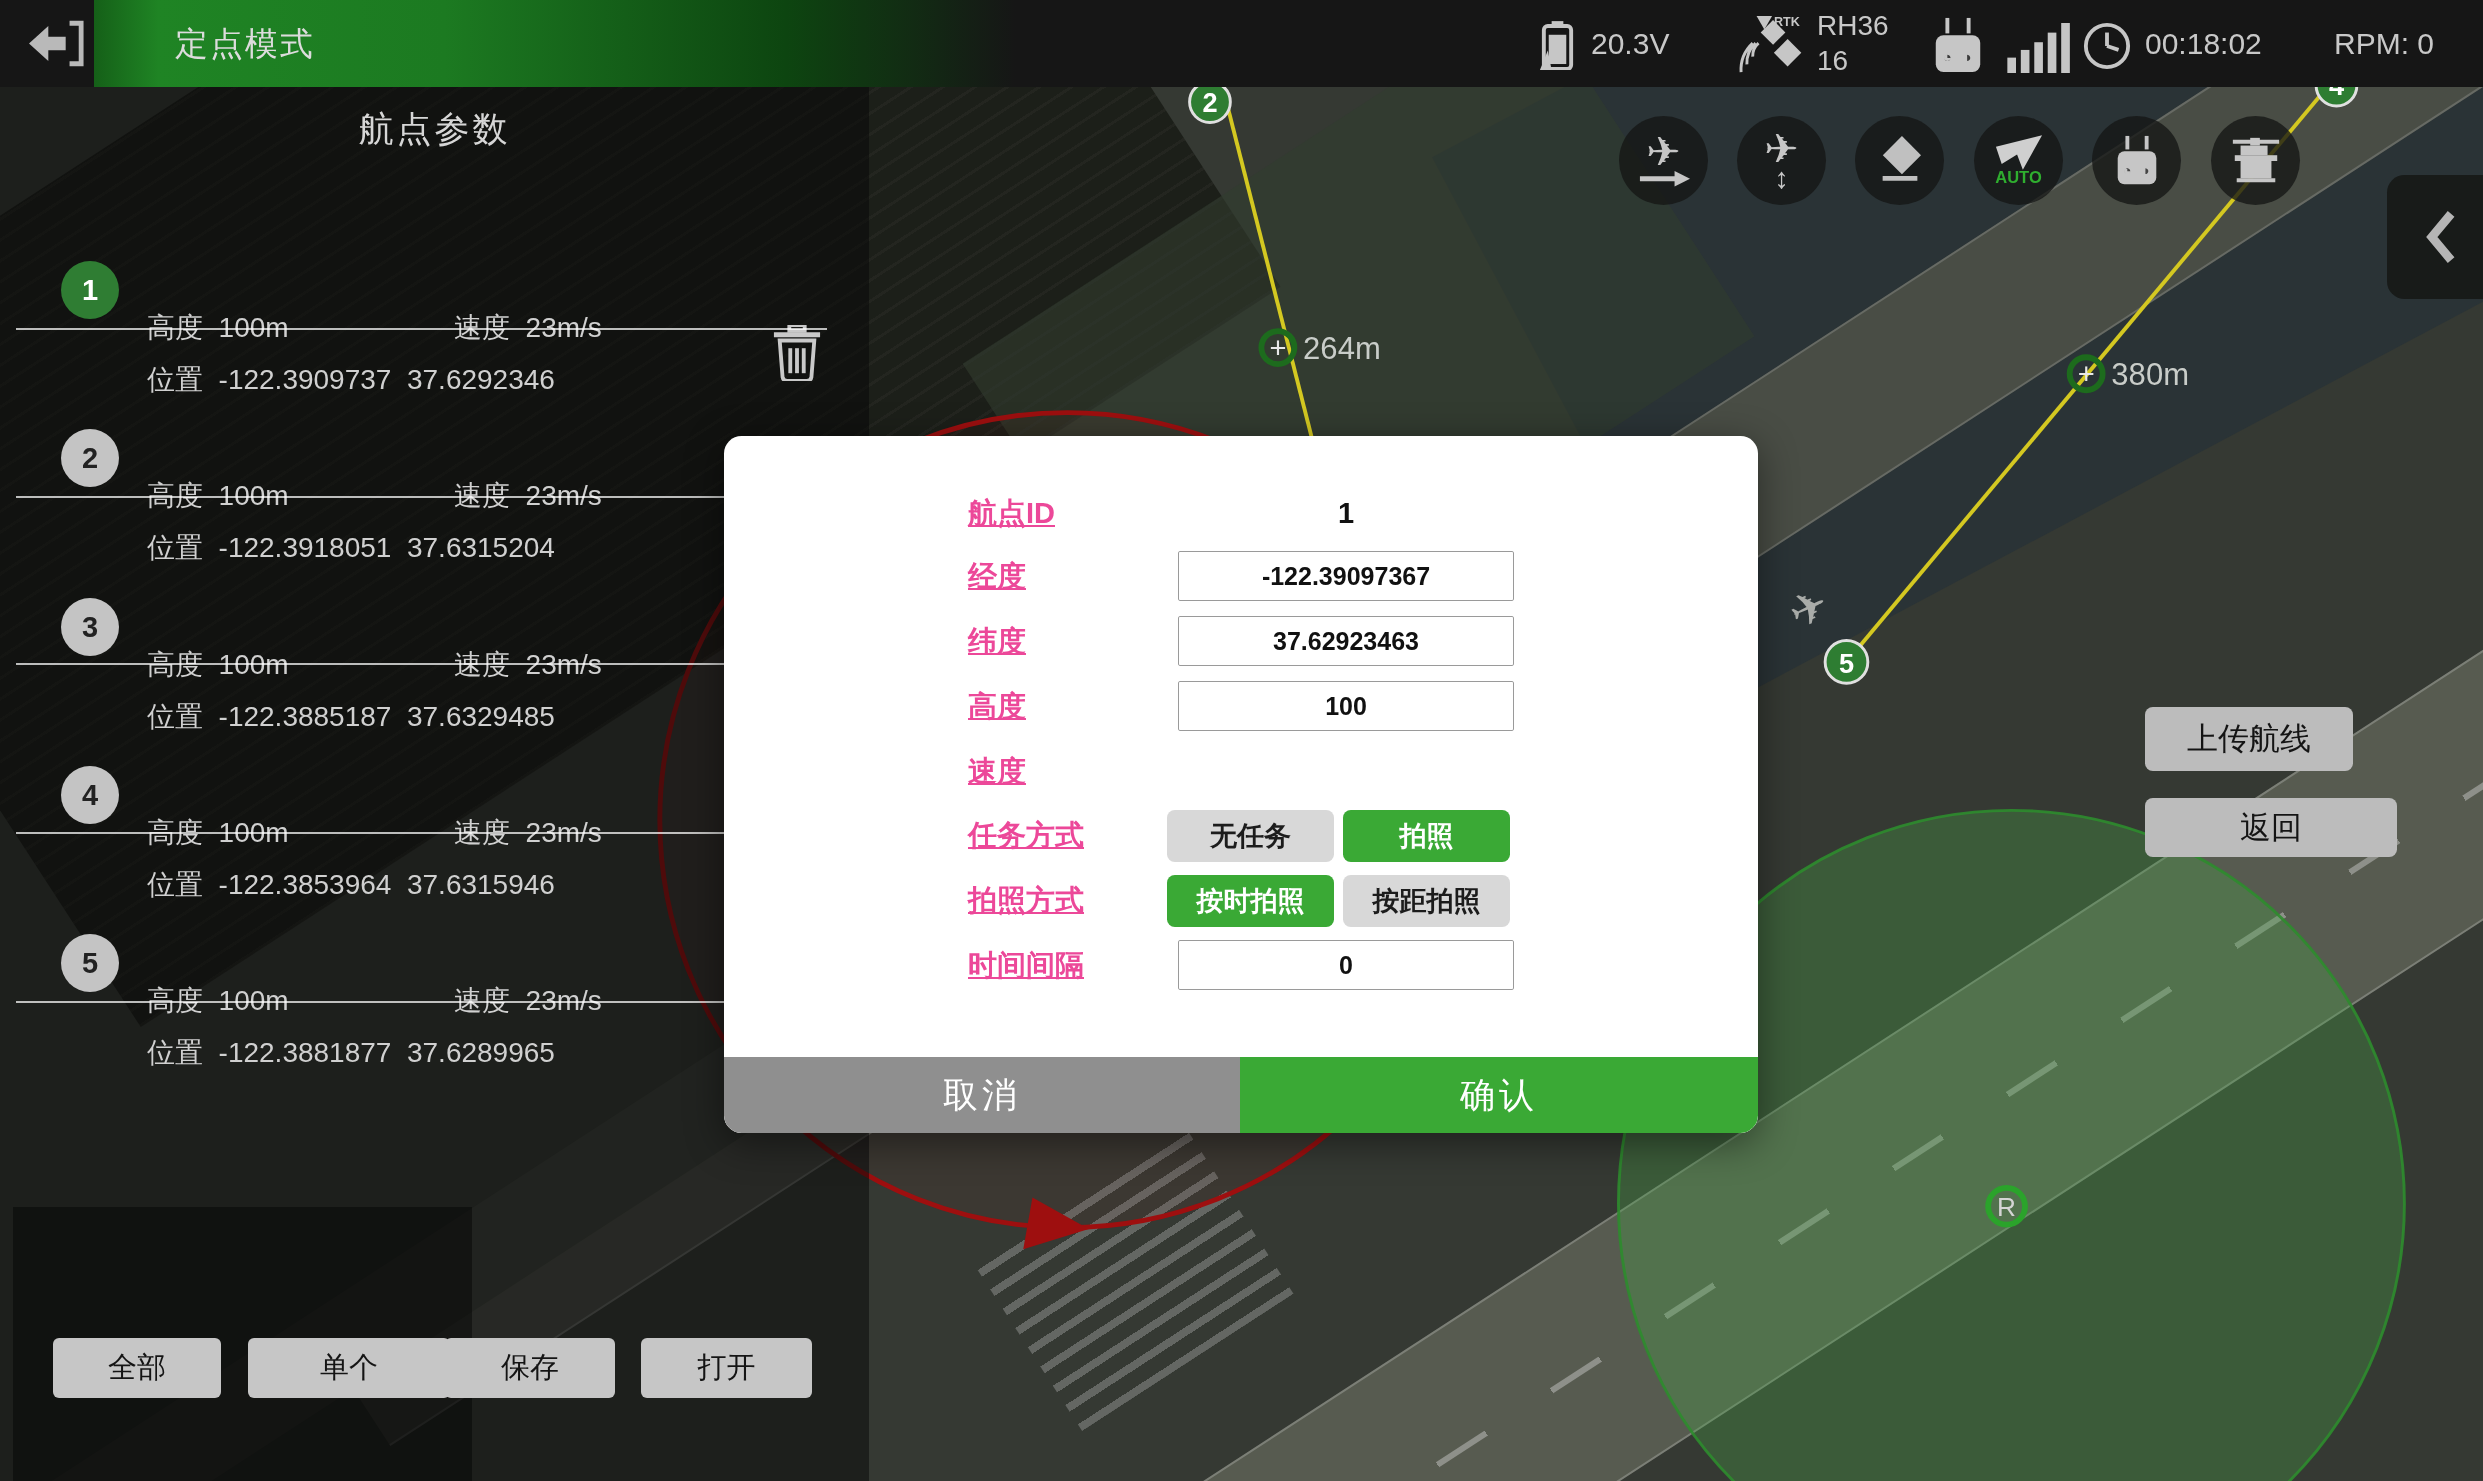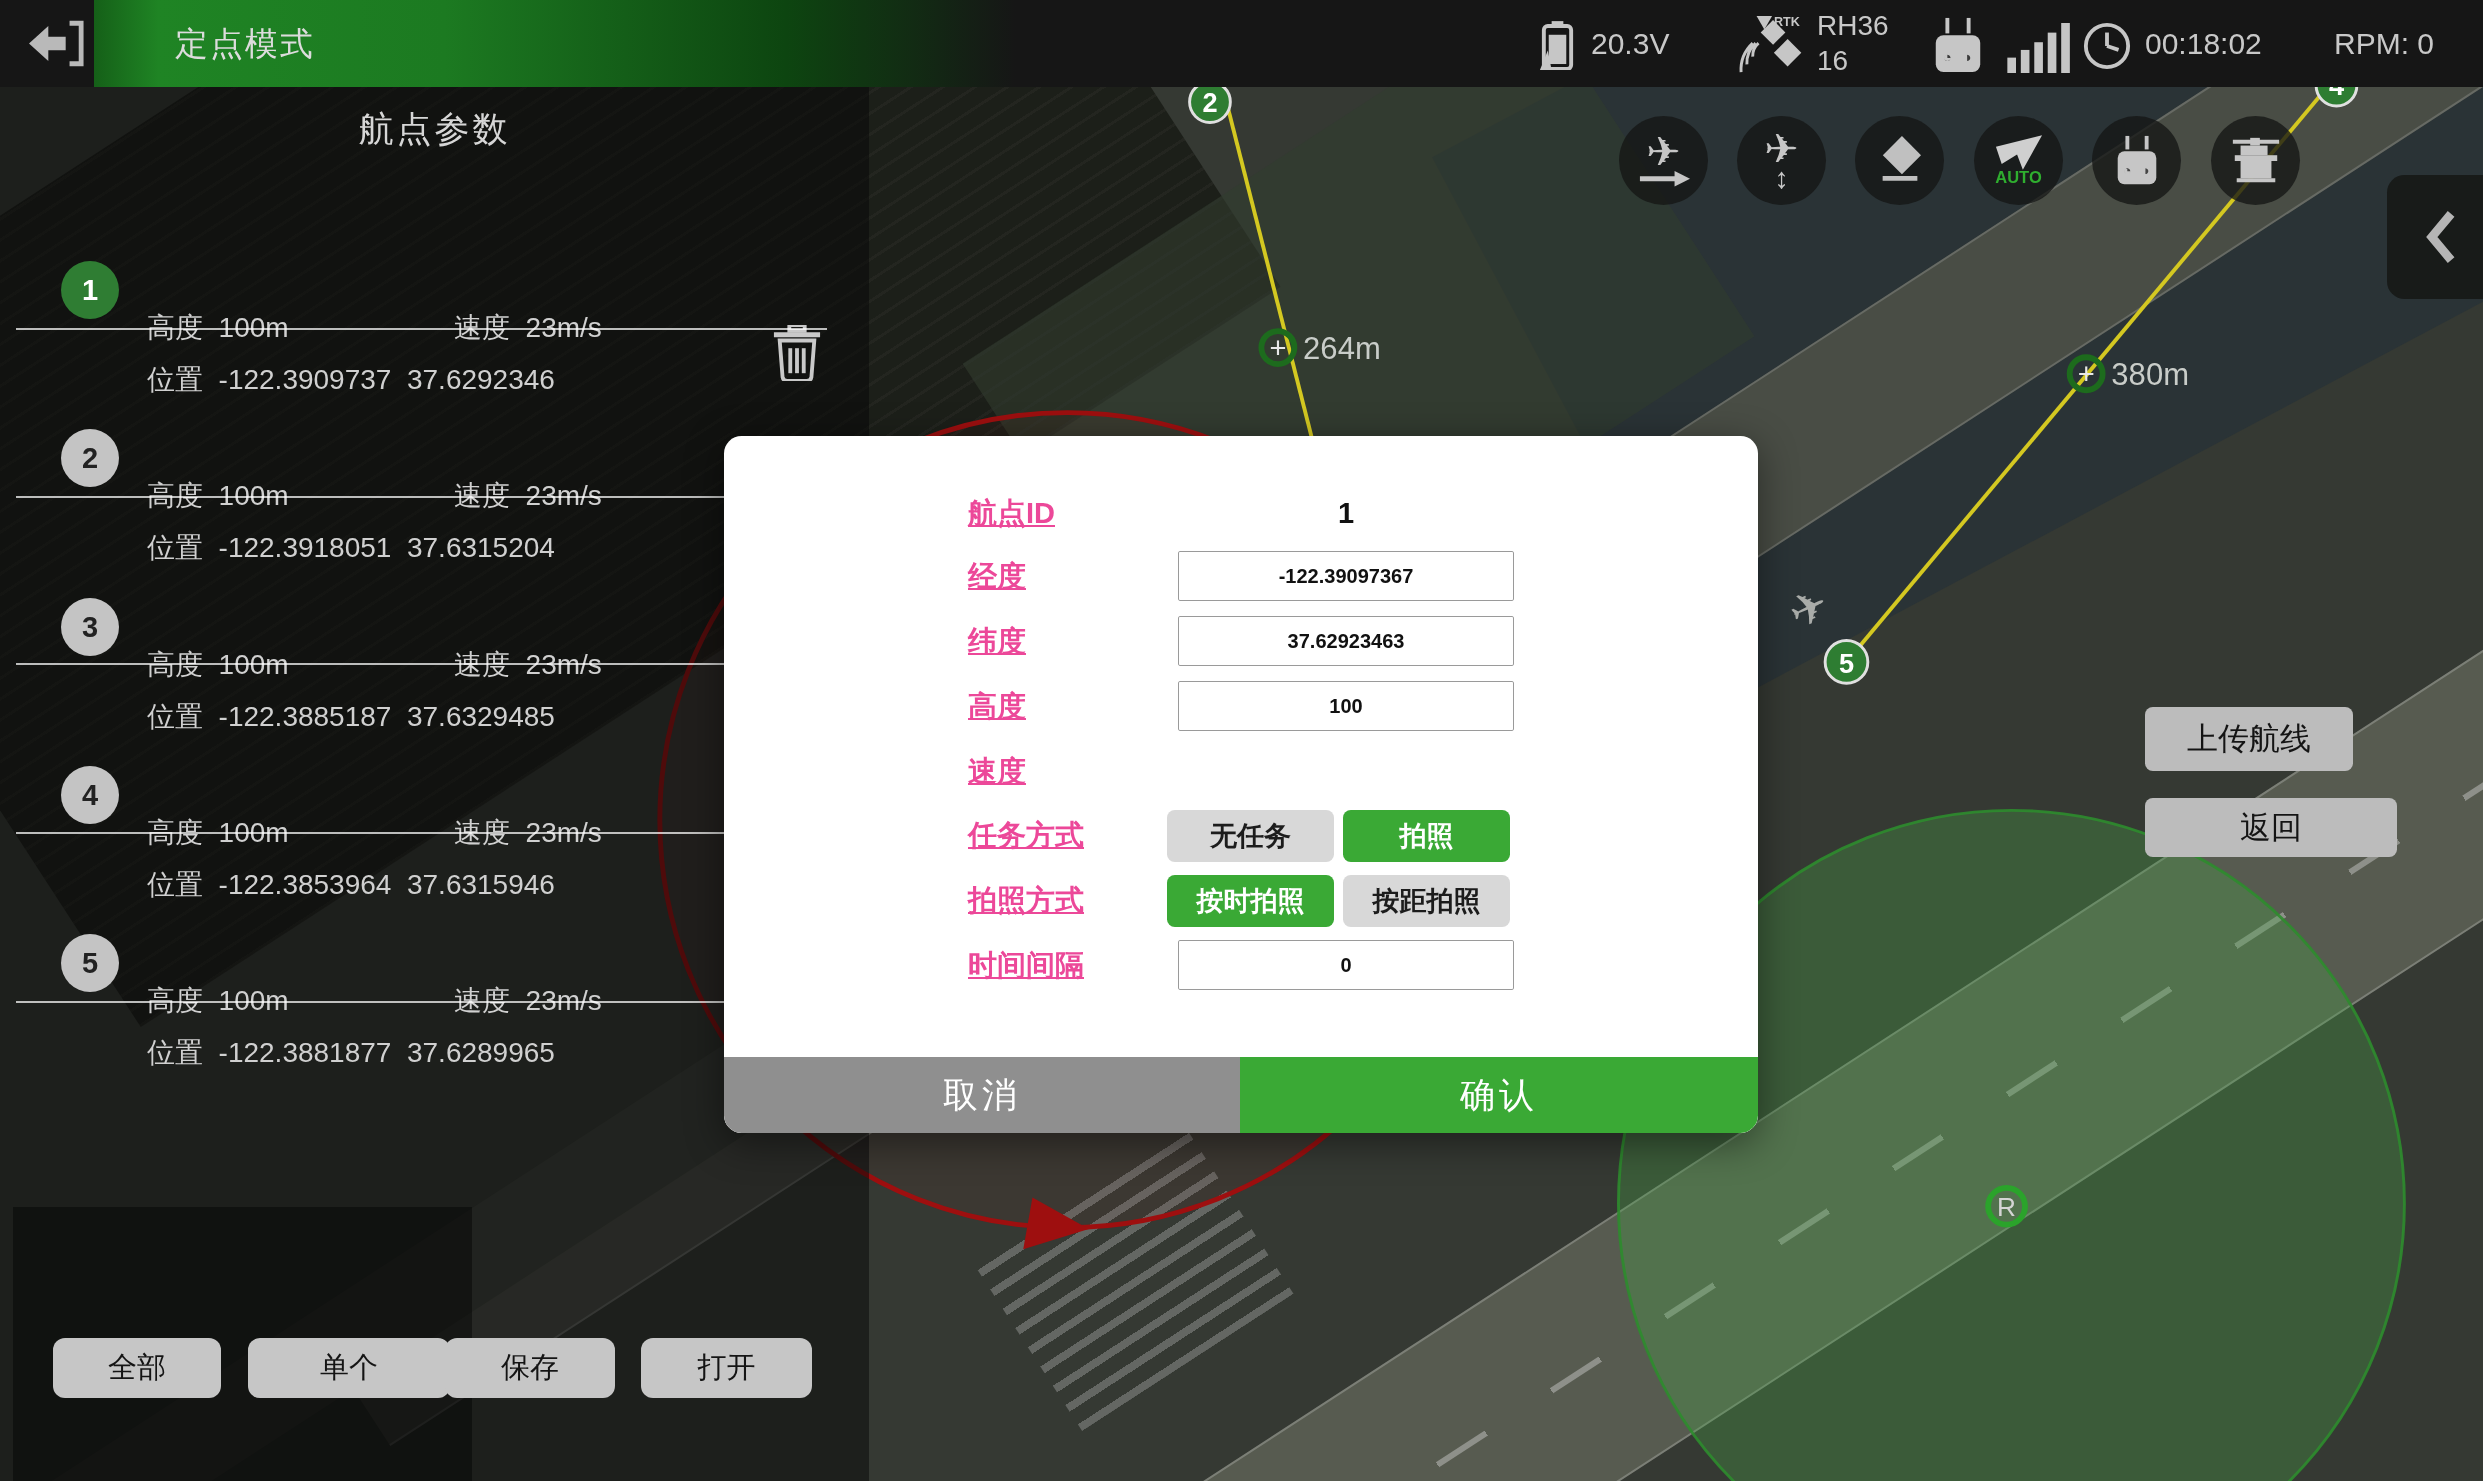--- a/index.html
+++ b/index.html
@@ -20,36 +20,36 @@
   #sidebar{left:0;top:87px;width:869px;height:1394px;background:rgba(8,8,8,0.52);z-index:20;}
   #sb-title{left:0;top:19.4px;width:869px;text-align:center;font-size:35px;color:#d6d6d6;letter-spacing:2.9px;}
   .wp-badge{width:58px;height:58px;border-radius:50%;text-align:center;line-height:58px;
             font-size:29px;font-weight:bold;}
   .wp-badge.sel{background:#2f7d33;color:#fff;}
   .wp-badge.unsel{background:#c4c4c4;color:#222;}
   .wp-line{font-size:28px;color:#d0d0d0;white-space:nowrap;}
   .wp-sep{left:15.5px;width:811px;height:1.9px;background:rgba(255,255,255,0.72);}
   
   #blbox{left:12.6px;top:1207px;width:459px;height:275px;background:rgba(0,0,0,0.42);z-index:21;}
-  .gray-btn{background:#c6c6c6;border:none;border-radius:12px;font-size:29px;color:#141414;
+  .gray-btn{background:#c6c6c6;border:none;border-radius:6px;font-size:29px;color:#141414;
             font-family:inherit;z-index:22;}
   
   .tool-circle{width:89px;height:89px;border-radius:50%;background:rgba(20,22,20,0.78);
                z-index:30;display:flex;align-items:center;justify-content:center;flex-direction:column;}
   
   #panel-toggle{left:2387px;top:175px;width:107px;height:124px;background:rgba(22,24,22,0.88);
                 border-radius:17.5px 0 0 17.5px;z-index:30;display:flex;align-items:center;justify-content:center;}
   .map-btn{background:#bcbcbc;border:none;border-radius:7.8px;font-size:31px;color:#141414;
            font-family:inherit;z-index:30;}
   
   #modal{left:724px;top:436px;width:1034px;height:697px;background:#fff;border-radius:17.5px;
          box-shadow:0 9.7px 39px rgba(0,0,0,0.45);z-index:50;overflow:hidden;}
   .m-label{left:244px;font-size:29px;font-weight:bold;color:#ec4899;line-height:50px;white-space:nowrap;text-decoration:underline;}
   .m-input{left:454px;width:336px;height:50px;border:1.9px solid #9a9a9a;border-radius:1.9px;
-           text-align:center;font-size:20px;font-weight:600;color:#111;font-family:inherit;
+           text-align:center;font-size:25px;font-weight:600;color:#111;font-family:inherit;
            box-sizing:border-box;background:#fff;padding:0;}
   .m-toggle{width:167px;height:52px;border:none;border-radius:7.8px;font-size:27px;font-weight:bold;
             font-family:inherit;}
   .tg-on{background:#3aa935;color:#fff;}
   .tg-off{background:#d8d8d8;color:#1c1c1c;}
   .m-bottom{height:76px;border:none;font-size:35px;color:#fff;font-family:inherit;letter-spacing:3.9px;}
   svg text{font-family:"Liberation Sans","DejaVu Sans",sans-serif;}
 </style>
 </head>
 <body>

